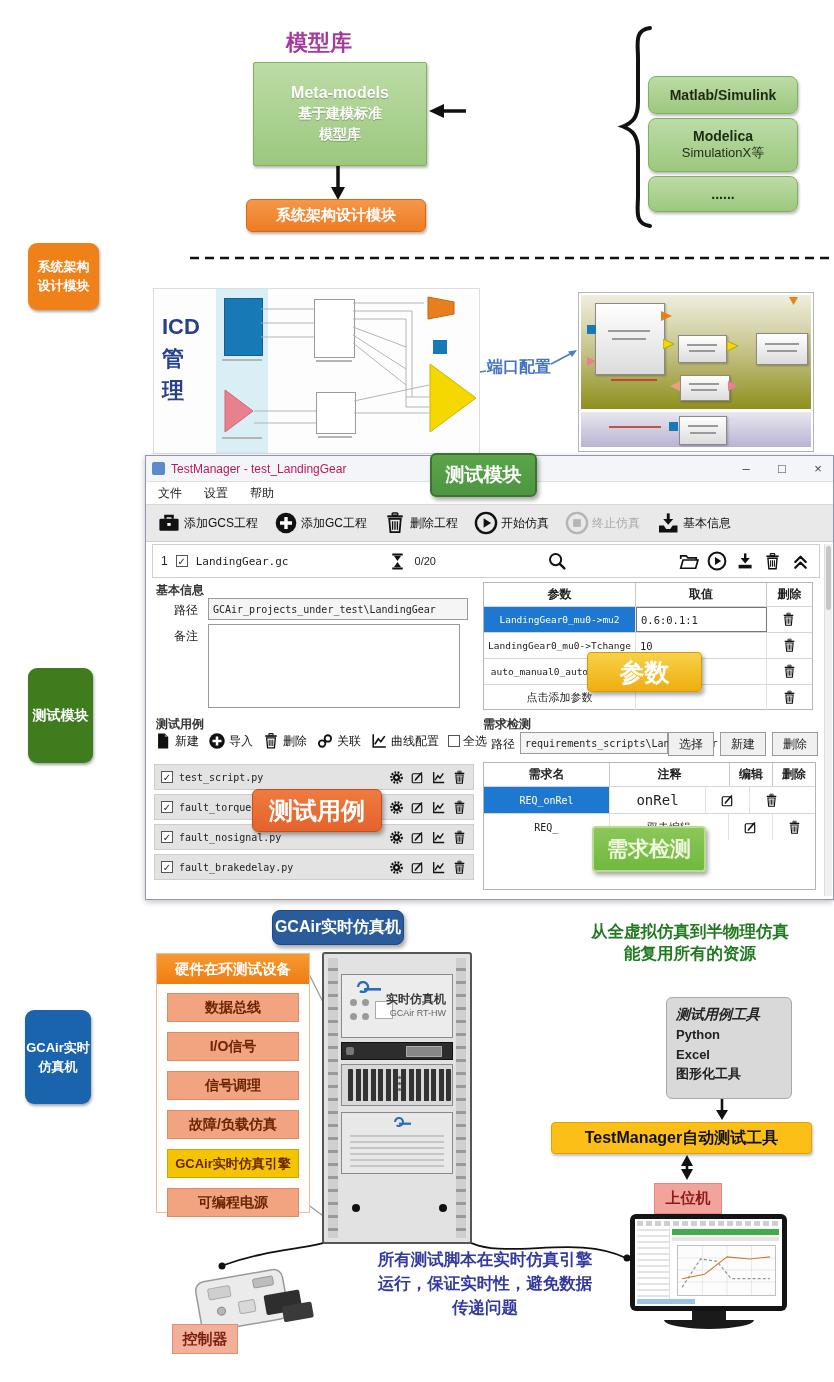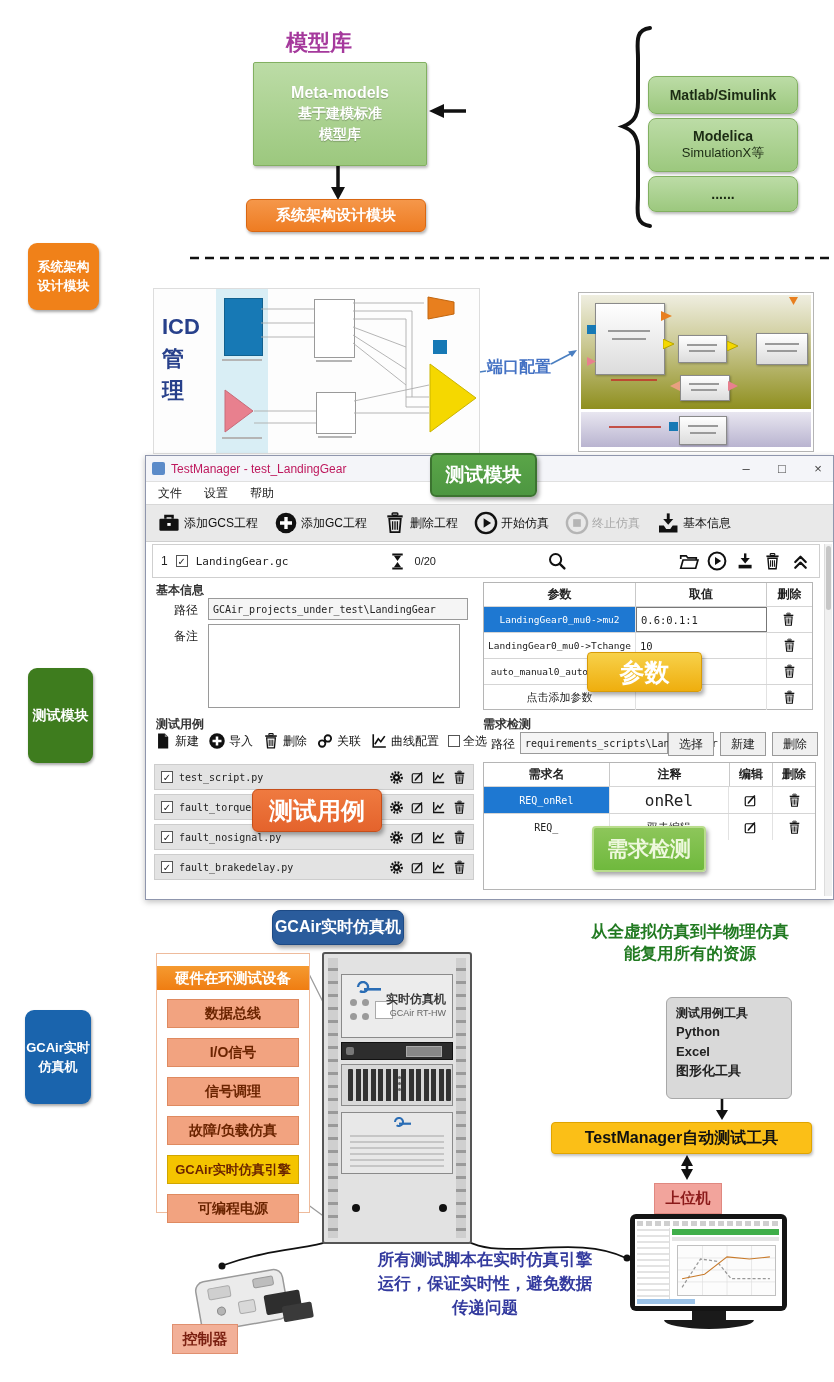--- a/index.html
+++ b/index.html
@@ -556,21 +556,21 @@
 
     <div class="a" style="left:337px;top:306px;width:333px;height:128px;border:1px solid #b5b5b5;box-sizing:border-box;">
       <div style="display:flex;height:23px;">
         <div class="tblh" style="width:126px;">需求名</div>
         <div class="tblh" style="width:120px;">注释</div>
         <div class="tblh" style="width:43px;">编辑</div>
         <div class="tblh" style="width:42px;border-right:none;">删除</div>
       </div>
       <div class="row" style="height:26px;">
         <div class="cellm sel" style="width:126px;font-size:10px;">REQ_onRel</div>
-        <div class="cellm" style="width:120px;font-size:16px;">onRel</div>
+        <div class="cellm" style="width:96px;font-size:14px;">onRel</div>
         <div class="c" style="width:43px;border-right:1px solid #e2e2e2;">
             <svg class="ic" width="15" height="15">
               <use href="#i-edit"></use>
             </svg>
           </div>
         <div class="c" style="width:42px;">
             <svg class="ic" width="15" height="15">
               <use href="#i-trash"></use>
             </svg>
           </div>
@@ -598,21 +598,21 @@
   <div class="a badge c" style="left:592px;top:826px;width:110px;height:42px;background:linear-gradient(180deg,#8dc65a,var(--badge-req,#6fb93d));border:2px solid #b9dd8d;border-radius:4px;font-size:21px;color:#eef8dd;z-index:12;">需求检测</div>
 
   <div class="a badge c" style="left:272px;top:910px;width:130px;height:33px;background:var(--badge-blue,#2a5c9c);border:1px solid #1d4a85;border-radius:8px;font-size:16px;">GCAir实时仿真机</div>
 
   <div class="a col c" style="left:545px;top:920px;width:290px;color:var(--reuse-green,#217a21);font-weight:bold;font-size:16.5px;line-height:1.35;text-align:center;">
     <span>从全虚拟仿真到半物理仿真</span>
     <span>能复用所有的资源</span>
   </div>
 
   <div class="a" style="left:156px;top:953px;width:152px;height:258px;background:#fff;border:1px solid #eebb9c;">
-    <div class="c" style="height:24px;background:linear-gradient(180deg,#f59a30,#ef7d12);color:#fff;font-weight:bold;font-size:14.5px;margin-top:12px;">硬件在环测试设备</div>
+    <div class="c" style="height:30px;background:linear-gradient(180deg,#f59a30,#ef7d12);color:#fff;font-weight:bold;font-size:14.5px;">硬件在环测试设备</div>
     <div class="hilItem" style="margin:9px 10px 0;height:27px;">数据总线</div>
     <div class="hilItem" style="margin:10px 10px 0;height:27px;">I/O信号</div>
     <div class="hilItem" style="margin:10px 10px 0;height:27px;">信号调理</div>
     <div class="hilItem" style="margin:10px 10px 0;height:27px;">故障/负载仿真</div>
     <div class="hilItem" style="margin:10px 10px 0;height:27px;background:var(--hil-yellow,#f4c400);border-color:#d0a600;font-size:13px;">GCAir实时仿真引擎</div>
     <div class="hilItem" style="margin:10px 10px 0;height:27px;">可编程电源</div>
   </div>
 
   <div class="a" style="left:322px;top:952px;width:150px;height:292px;background:#e2e2e2;border:2px solid #555;border-radius:3px;box-sizing:border-box;">
     <div class="a" style="left:4px;top:4px;width:10px;bottom:4px;background:repeating-linear-gradient(180deg,#cfcfcf 0 10px,#9a9a9a 10px 13px);"></div>
@@ -666,21 +666,21 @@
           <path d="M7 5a4 4 0 1 1 1.6 3.2" fill="none" stroke="#2a6db5" stroke-width="2"></path>
           <rect x="11" y="5.6" width="12" height="2.2" fill="#2a6db5"></rect>
         </svg>
       <div class="a" style="left:8px;top:18px;right:8px;bottom:6px;background:repeating-linear-gradient(0deg,#c6c6c6 0 2px,transparent 2px 6px);"></div>
     </div>
     <div class="a" style="left:28px;top:250px;width:8px;height:8px;border-radius:50%;background:#111;"></div>
     <div class="a" style="left:115px;top:250px;width:8px;height:8px;border-radius:50%;background:#111;"></div>
   </div>
 
   <div class="a grayTool" style="left:666px;top:997px;width:106px;height:88px;padding:6px 9px;box-sizing:content-box;">
-    <div style="font-size:12px;font-weight:bold;line-height:1.5;">测试用例工具</div>
+    <div style="font-size:14px;font-weight:bold;line-height:1.5;font-style:italic;">测试用例工具</div>
     <div style="font-size:13px;font-weight:bold;line-height:1.5;">Python</div>
     <div style="font-size:13px;font-weight:bold;line-height:1.5;">Excel</div>
     <div style="font-size:13px;font-weight:bold;line-height:1.5;">图形化工具</div>
   </div>
 
   <div class="a c" style="left:551px;top:1122px;width:259px;height:30px;background:var(--tool-yellow,#fbbf17);border:1px solid #e0a400;border-radius:4px;font-size:16px;font-weight:bold;color:#111;box-shadow:1px 2px 3px rgba(0,0,0,.25);">TestManager自动测试工具</div>
 
   <div class="a c" style="left:654px;top:1183px;width:66px;height:29px;background:#f2a49c;border:1px solid #e08880;color:#8b1a1a;font-weight:bold;font-size:15px;">上位机</div>
 
   <div class="a" style="left:630px;top:1214px;width:157px;height:97px;background:#141414;border-radius:6px;padding:5px;box-sizing:border-box;">

